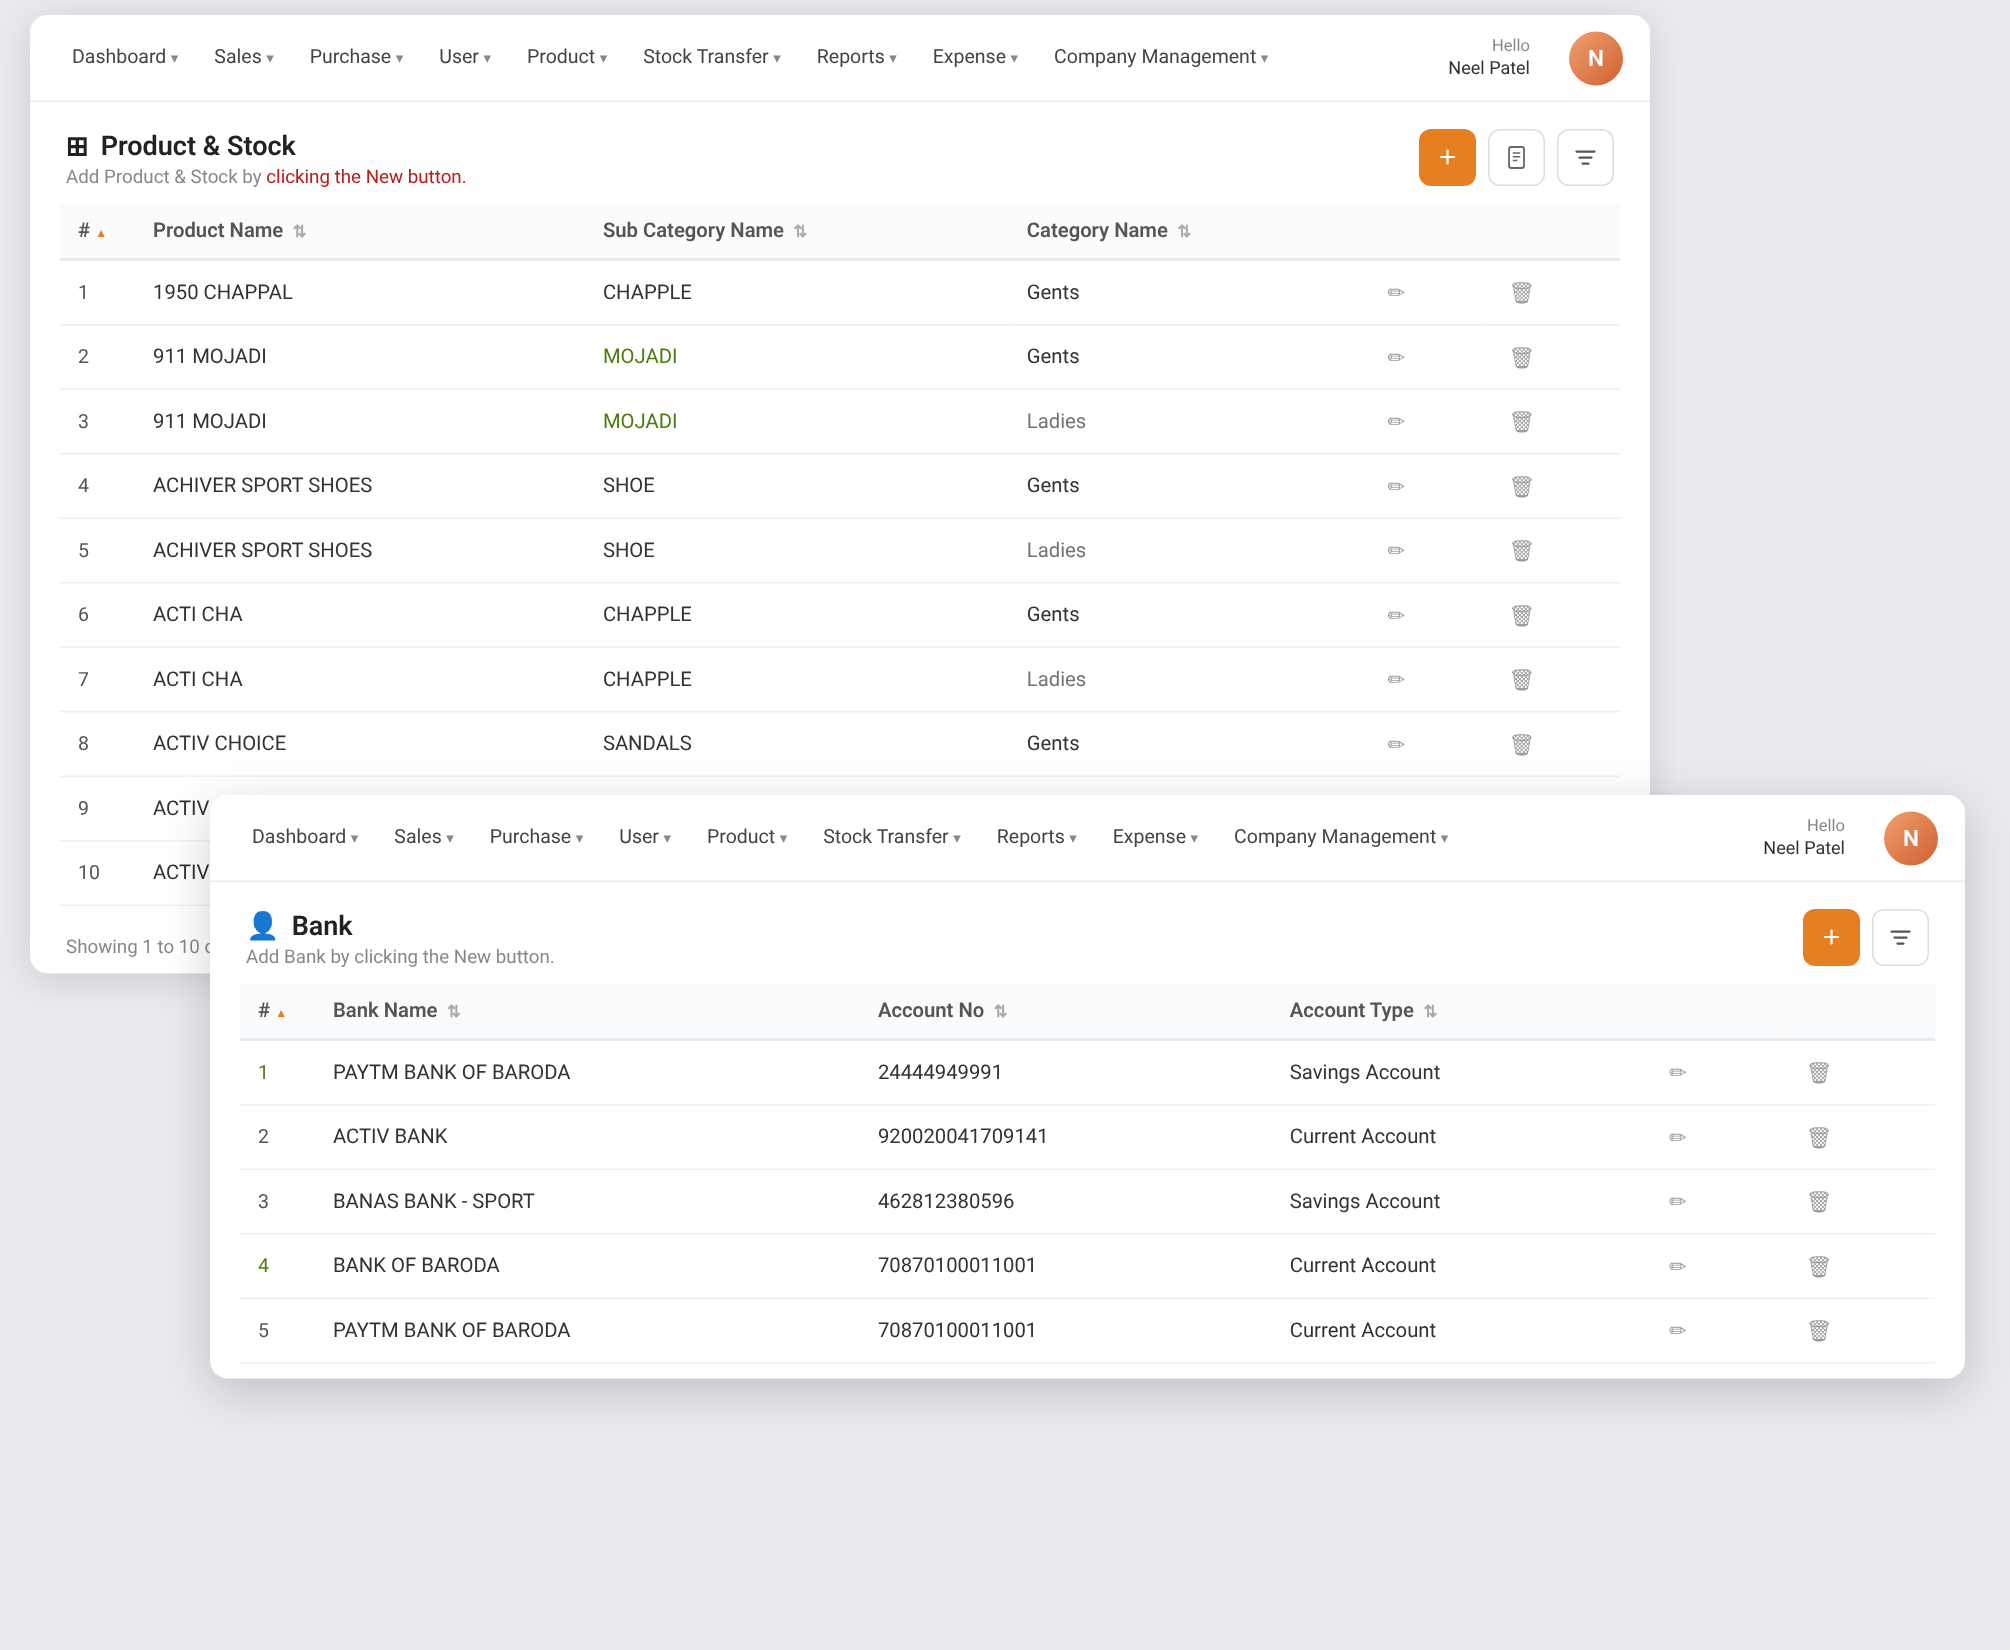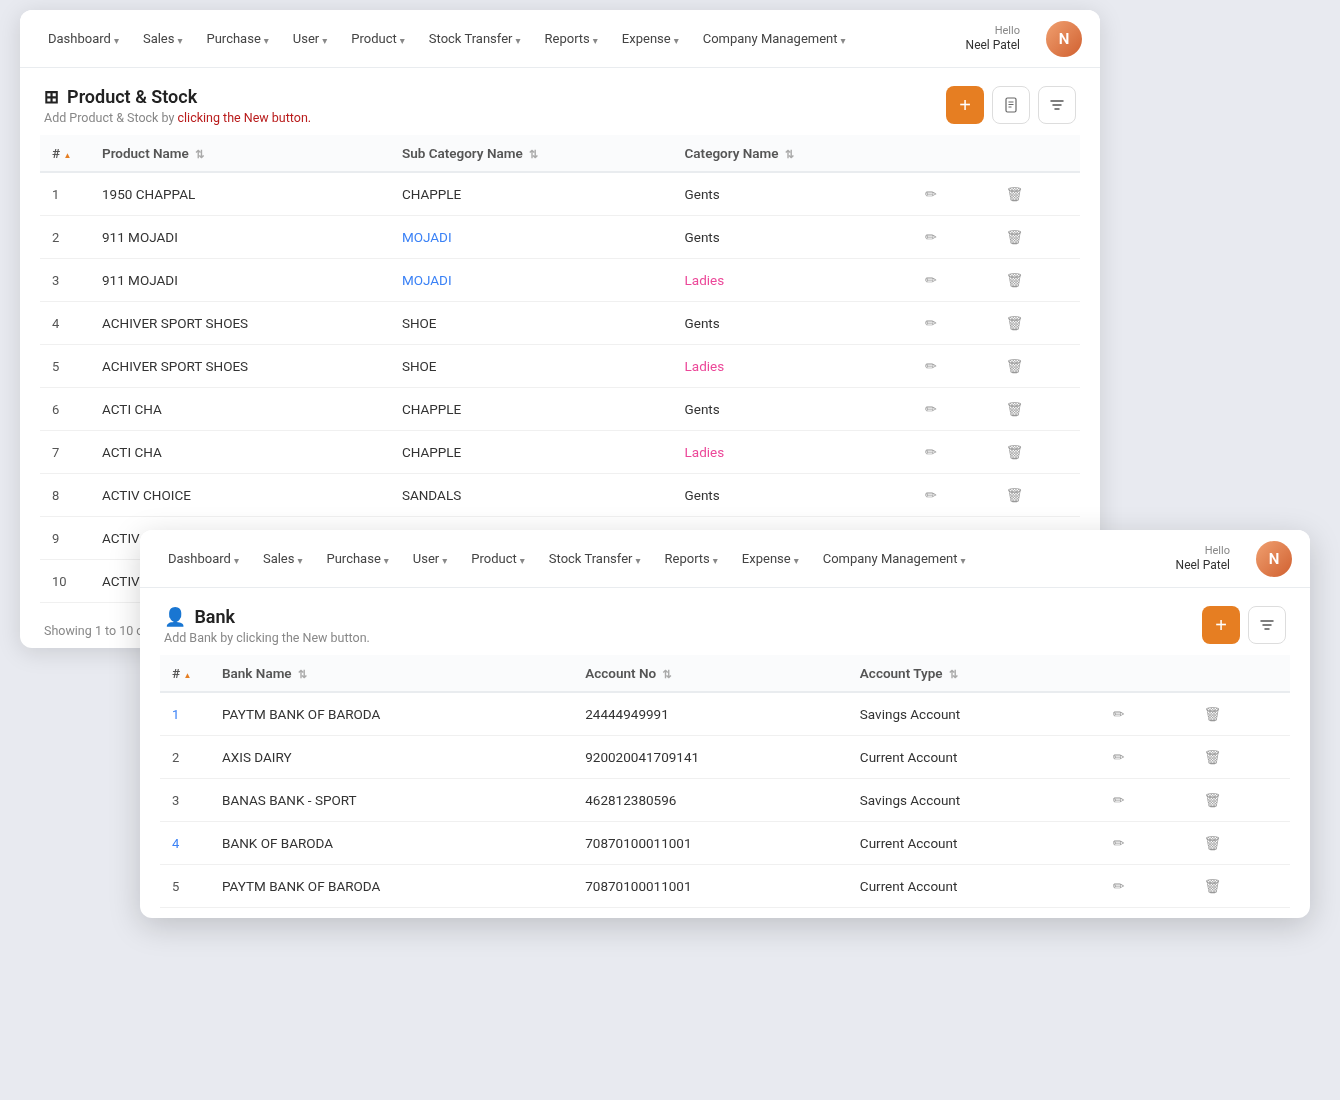--- a/index.html
+++ b/index.html
@@ -41,21 +41,21 @@
       display: flex;
       align-items: center;
       background: #fff;
       border-bottom: 1px solid #e9ecef;
       padding: 0 18px;
       height: 58px;
       gap: 4px;
     }
     .nav-item {
       display: flex;
-      align-items: flex-end;
+      align-items: center;
       gap: 3px;
       padding: 6px 10px;
       border-radius: 6px;
       font-size: 13px;
       color: #444;
       cursor: pointer;
       white-space: nowrap;
     }
     .nav-item .chevron {
       font-size: 10px;
@@ -160,22 +160,22 @@
     thead tr th.num-col { width: 50px; }
     th .sort-icon { color: #aaa; font-size: 11px; margin-left: 3px; }
     tbody tr {
       border-bottom: 1px solid #f0f0f0;
     }
     tbody tr td {
       padding: 10px 12px;
       color: #333;
     }
     tbody tr td.num { color: #555; font-size: 13px; }
-    .link-text { color: #3b82f6; }
-    .ladies-text { color: #ec4899; }
+    .link-text { color: #4d7c0f; }
+    .ladies-text { color: #737373; }
     .action-btn {
       background: none;
       border: none;
       cursor: pointer;
       color: #999;
       font-size: 14px;
       padding: 3px 5px;
       border-radius: 4px;
     }
     .table-footer {
@@ -563,21 +563,21 @@
       <button class="action-btn">✏</button>
     </td>
     <td>
       <button class="action-btn">🗑</button>
     </td>
   </tr>
           <tr>
     <td class="num">
       2
     </td>
-    <td>AXIS DAIRY</td>
+    <td>ACTIV BANK</td>
     <td>920020041709141</td>
     <td>Current Account</td>
     <td>
       <button class="action-btn">✏</button>
     </td>
     <td>
       <button class="action-btn">🗑</button>
     </td>
   </tr>
           <tr>

